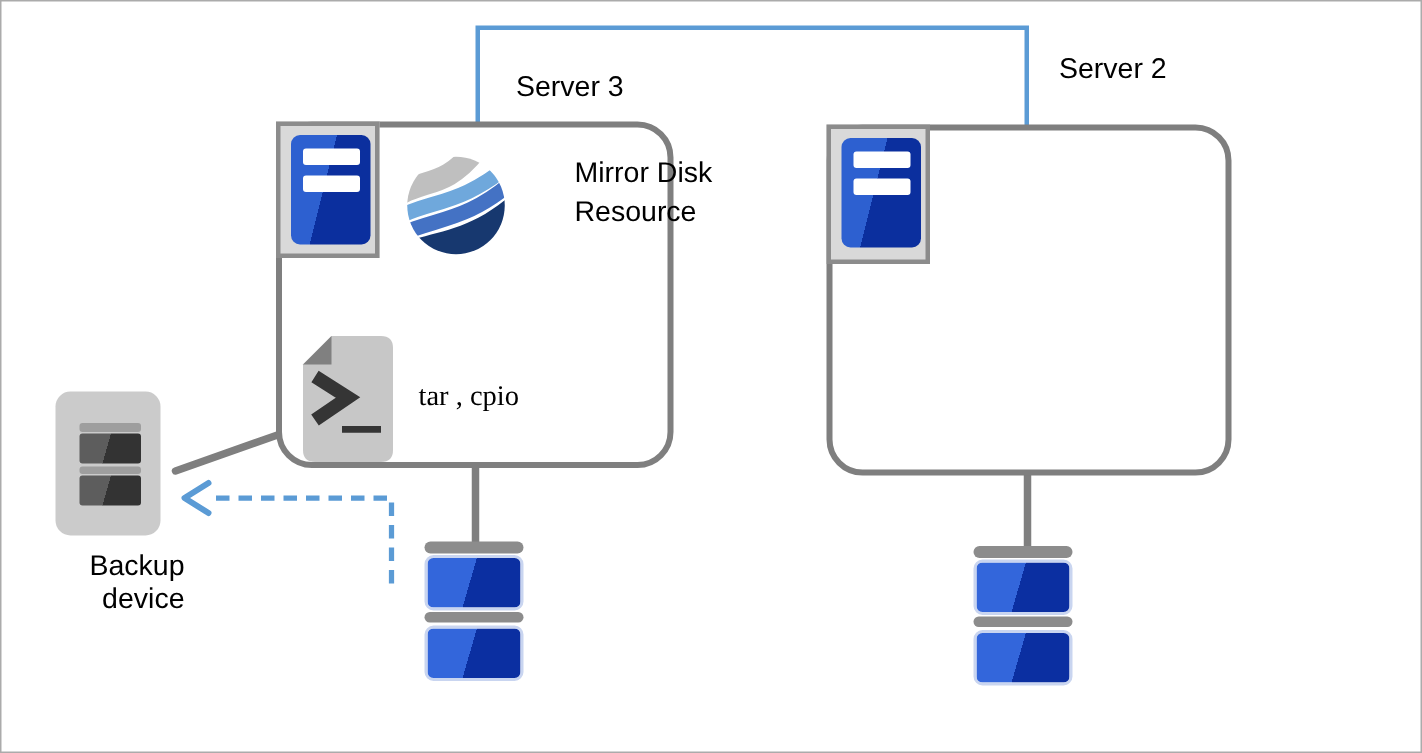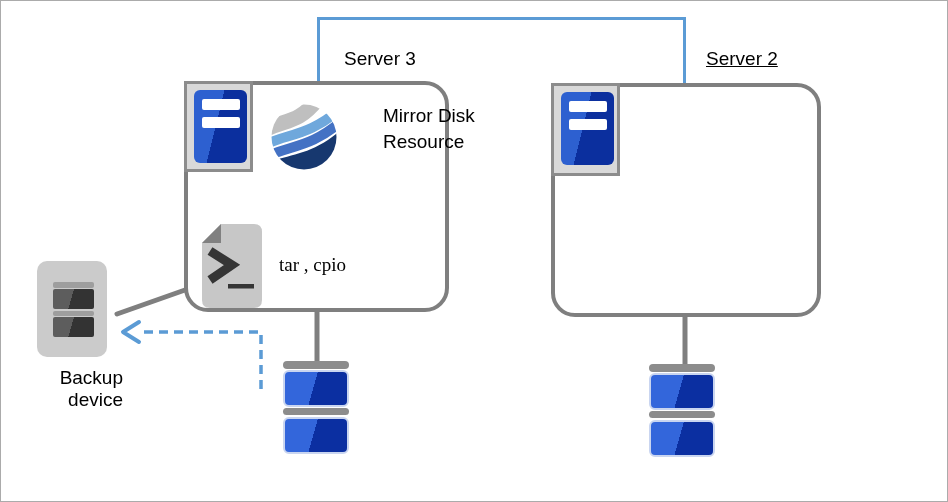--- a/index.html
+++ b/index.html
@@ -55,21 +55,21 @@
 
     <path d="M684,310 V364" fill="none" stroke="#7f7f7f" stroke-width="5"></path>
 
     <path d="M116,313 L184,289" fill="none" stroke="#7f7f7f" stroke-width="5" stroke-linecap="round"></path>
 
     <path d="M260,388 V331 H140" fill="none" stroke="#5B9BD5" stroke-width="3.5" stroke-dasharray="9 6"></path>
     <polyline points="138,321 122,331 138,341" fill="none" stroke="#5B9BD5" stroke-width="4" stroke-linecap="round" stroke-linejoin="round"></polyline>
   </svg>
 
   <div class="lbl" style="left:343px;top:46px;">Server 3</div>
-  <div class="lbl" style="left:705px;top:46px;text-decoration:underline;">Server 2</div>
+  <div class="lbl" style="left:705px;top:34px;">Server 2</div>
 
   <div class="node" style="left:183px;top:80px;width:265px;height:231px;"></div>
 
   <div class="node" style="left:550px;top:82px;width:270px;height:234px;"></div>
 
   <div class="srv-frame" style="left:183px;top:80px;width:69px;height:91px;">
     <div class="srv-tower">
       <div class="srv-bar" style="top:9px;"></div>
       <div class="srv-bar" style="top:27px;"></div>
     </div>

